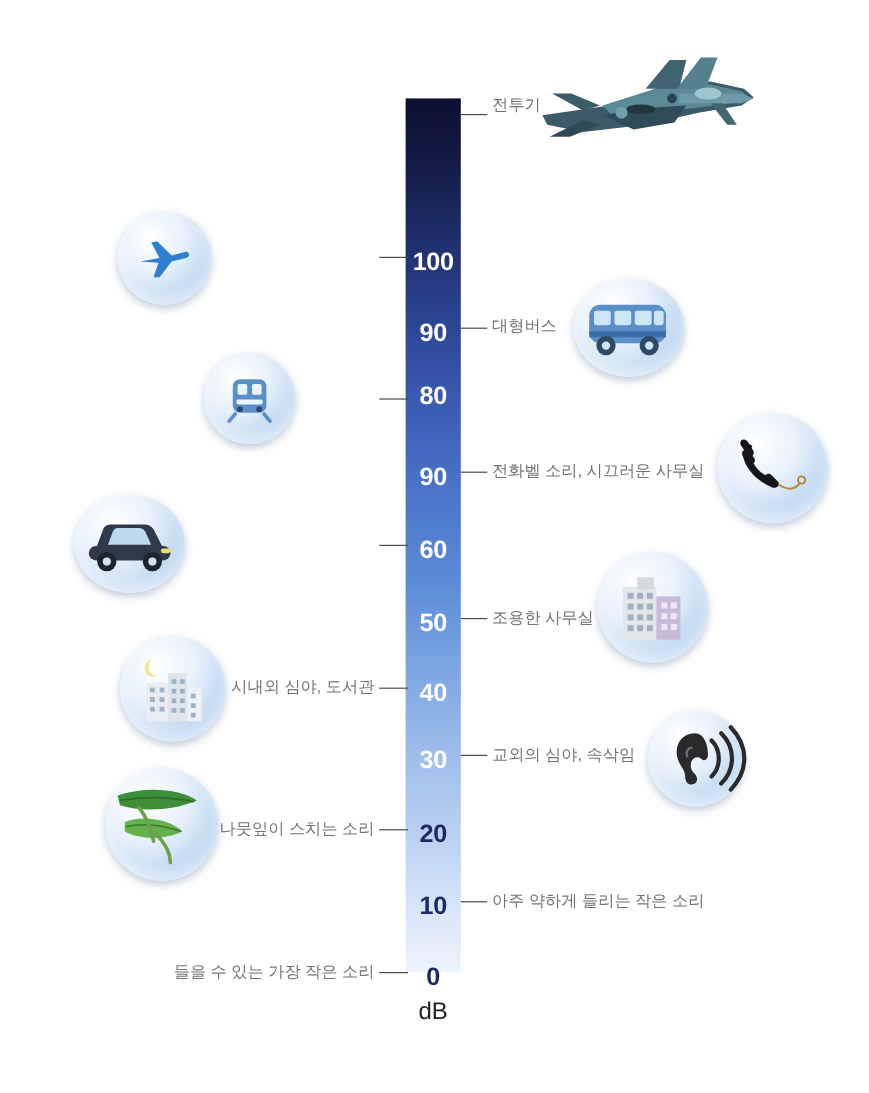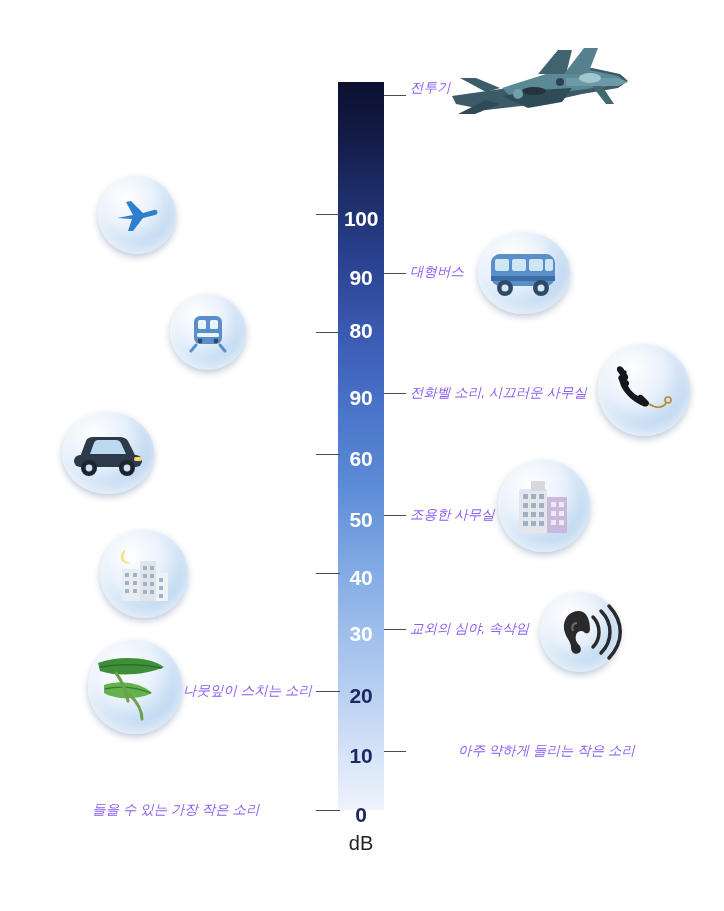--- a/index.html
+++ b/index.html
@@ -59,24 +59,23 @@
     text-align: center;
     top: 832px;
     font-size: 20px;
     color: #222;
   }
 
   
   .label {
     position: absolute;
     font-size: 13.5px;
-    color: #8b5cf6;
+    color: #737373;
     white-space: nowrap;
     line-height: 1;
-    font-style: italic;
   }
   .label.right { text-align: left; }
   .label.left  { text-align: right; }
 
   
   .leader {
     position: absolute;
     height: 1px;
     background: #4a4a4a;
   }
@@ -129,24 +128,25 @@
   <div class="leader" style="left:384px; top:629px; width:22px;"></div>
   <div class="leader" style="left:316px; top:691px; width:24px;"></div>
   <div class="leader" style="left:384px; top:751px; width:22px;"></div>
   <div class="leader" style="left:316px; top:810px; width:24px;"></div>
 
   <div class="label right" style="left:410px; top:81px;">전투기</div>
   <div class="label right" style="left:410px; top:265px;">대형버스</div>
   <div class="label right" style="left:410px; top:386px;">전화벨 소리, 시끄러운 사무실</div>
   <div class="label right" style="left:410px; top:508px;">조용한 사무실</div>
   <div class="label right" style="left:410px; top:622px;">교외의 심야, 속삭임</div>
-  <div class="label right" style="left:410px; top:744px;margin-left:48px;">아주 약하게 들리는 작은 소리</div>
-
+  <div class="label right" style="left:410px; top:744px;">아주 약하게 들리는 작은 소리</div>
+
+  <div class="label left" style="left:40px;  top:566px; width:272px;">시내외 심야, 도서관</div>
   <div class="label left" style="left:40px;  top:684px; width:272px;">나뭇잎이 스치는 소리</div>
-  <div class="label left" style="left:40px;  top:803px; width:272px;text-align:center;">들을 수 있는 가장 작은 소리</div>
+  <div class="label left" style="left:40px;  top:803px; width:272px;">들을 수 있는 가장 작은 소리</div>
 
   <div id="jet" style="left:442px; top:34px; width:194px; height:104px;">
     <svg width="194" height="104" viewBox="0 0 194 104">
       <g>
         <path d="M10 62 L66 54 L110 38 L150 34 L178 40 L186 47 L176 54 L140 60 L96 70 L44 76 L14 70 Z" fill="#3c5a68"></path>
         <path d="M60 54 L104 40 L148 36 L176 42 L182 47 L168 52 L120 58 L70 64 Z" fill="#5b8a96"></path>
         <path d="M60 62 L96 56 L130 54 L120 68 L86 74 Z" fill="#2f4b58"></path>
         <path d="M96 40 L116 16 L130 16 L124 40 Z" fill="#41626f"></path>
         <path d="M122 40 L142 14 L156 14 L146 40 Z" fill="#55808d"></path>
         <path d="M44 58 L18 44 L34 44 L58 54 Z" fill="#3b5c69"></path>

